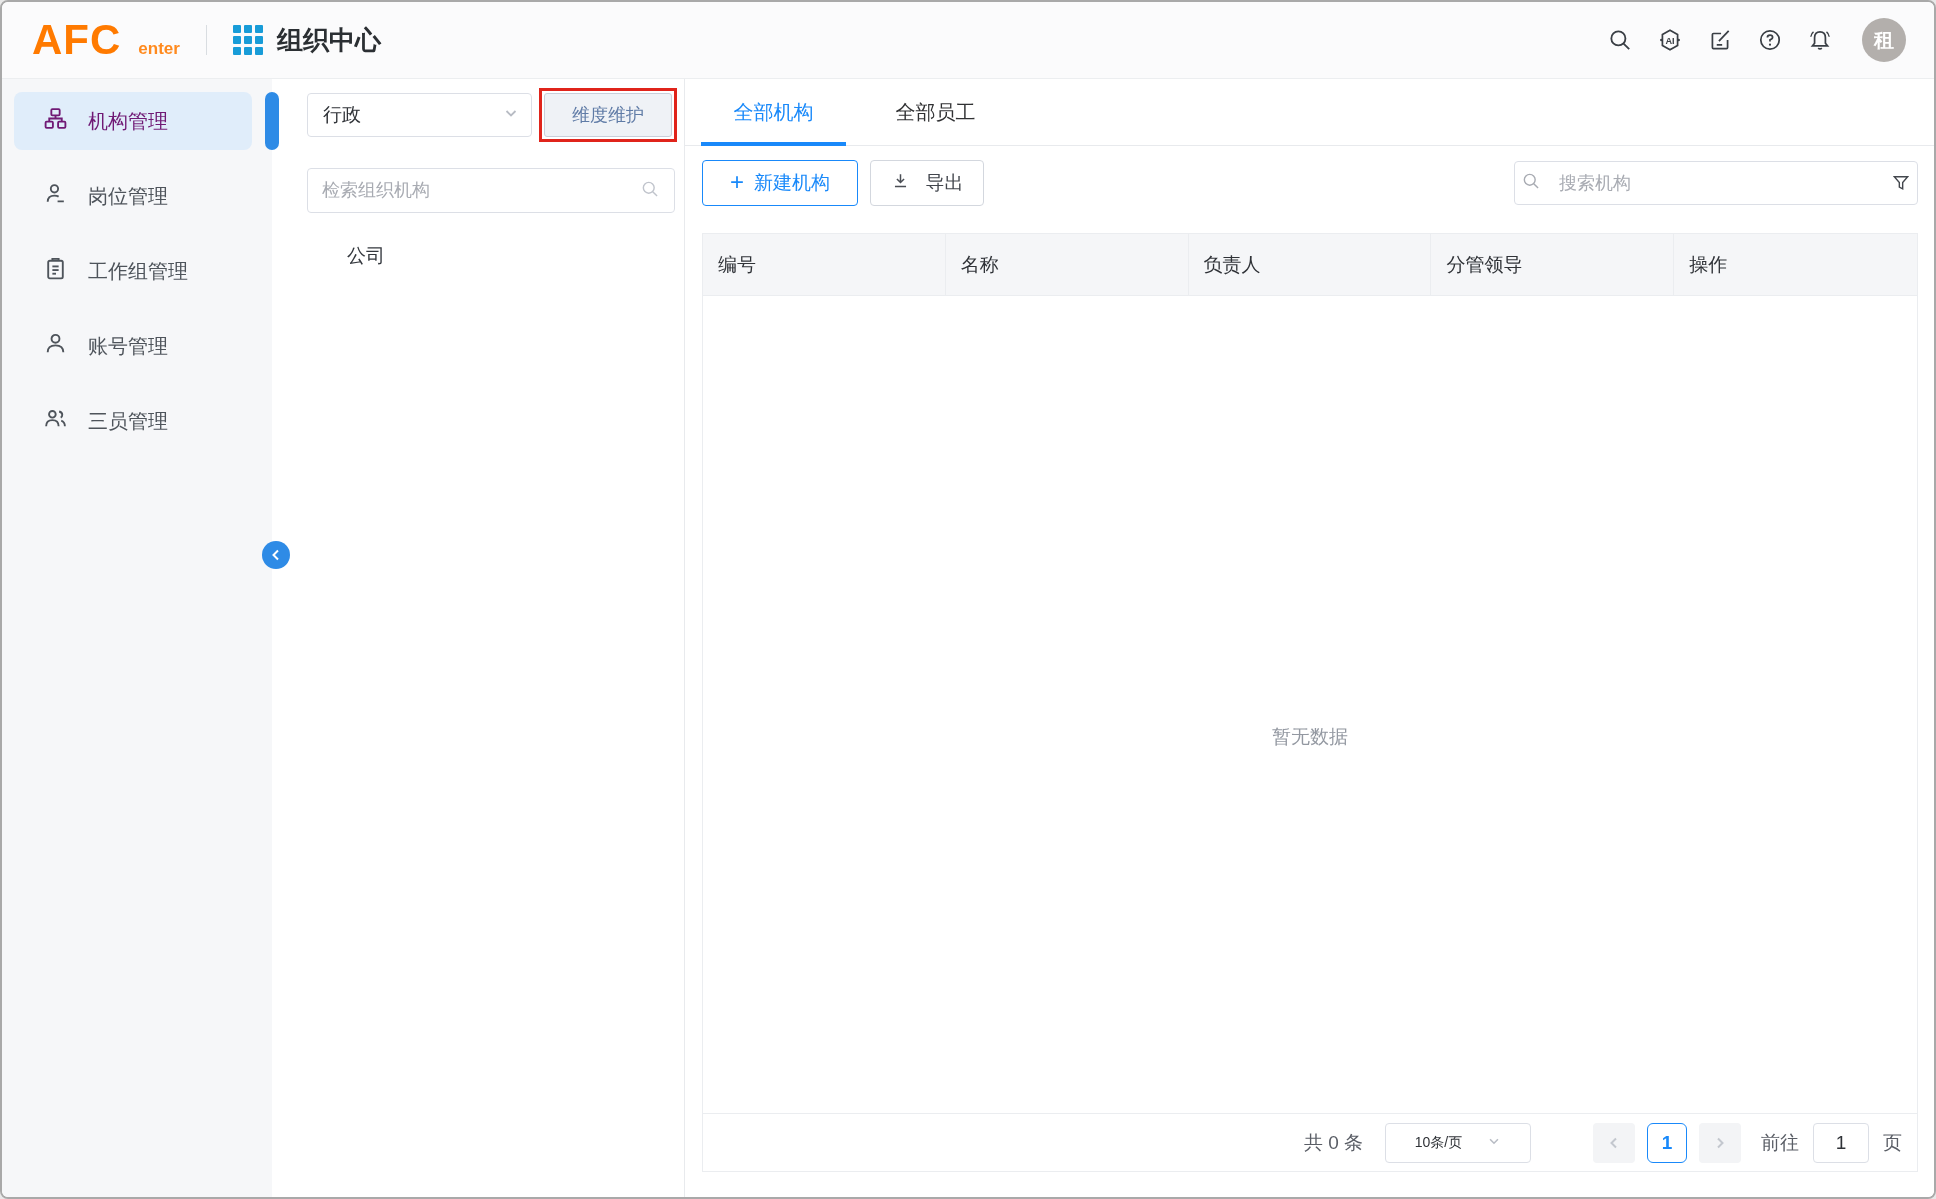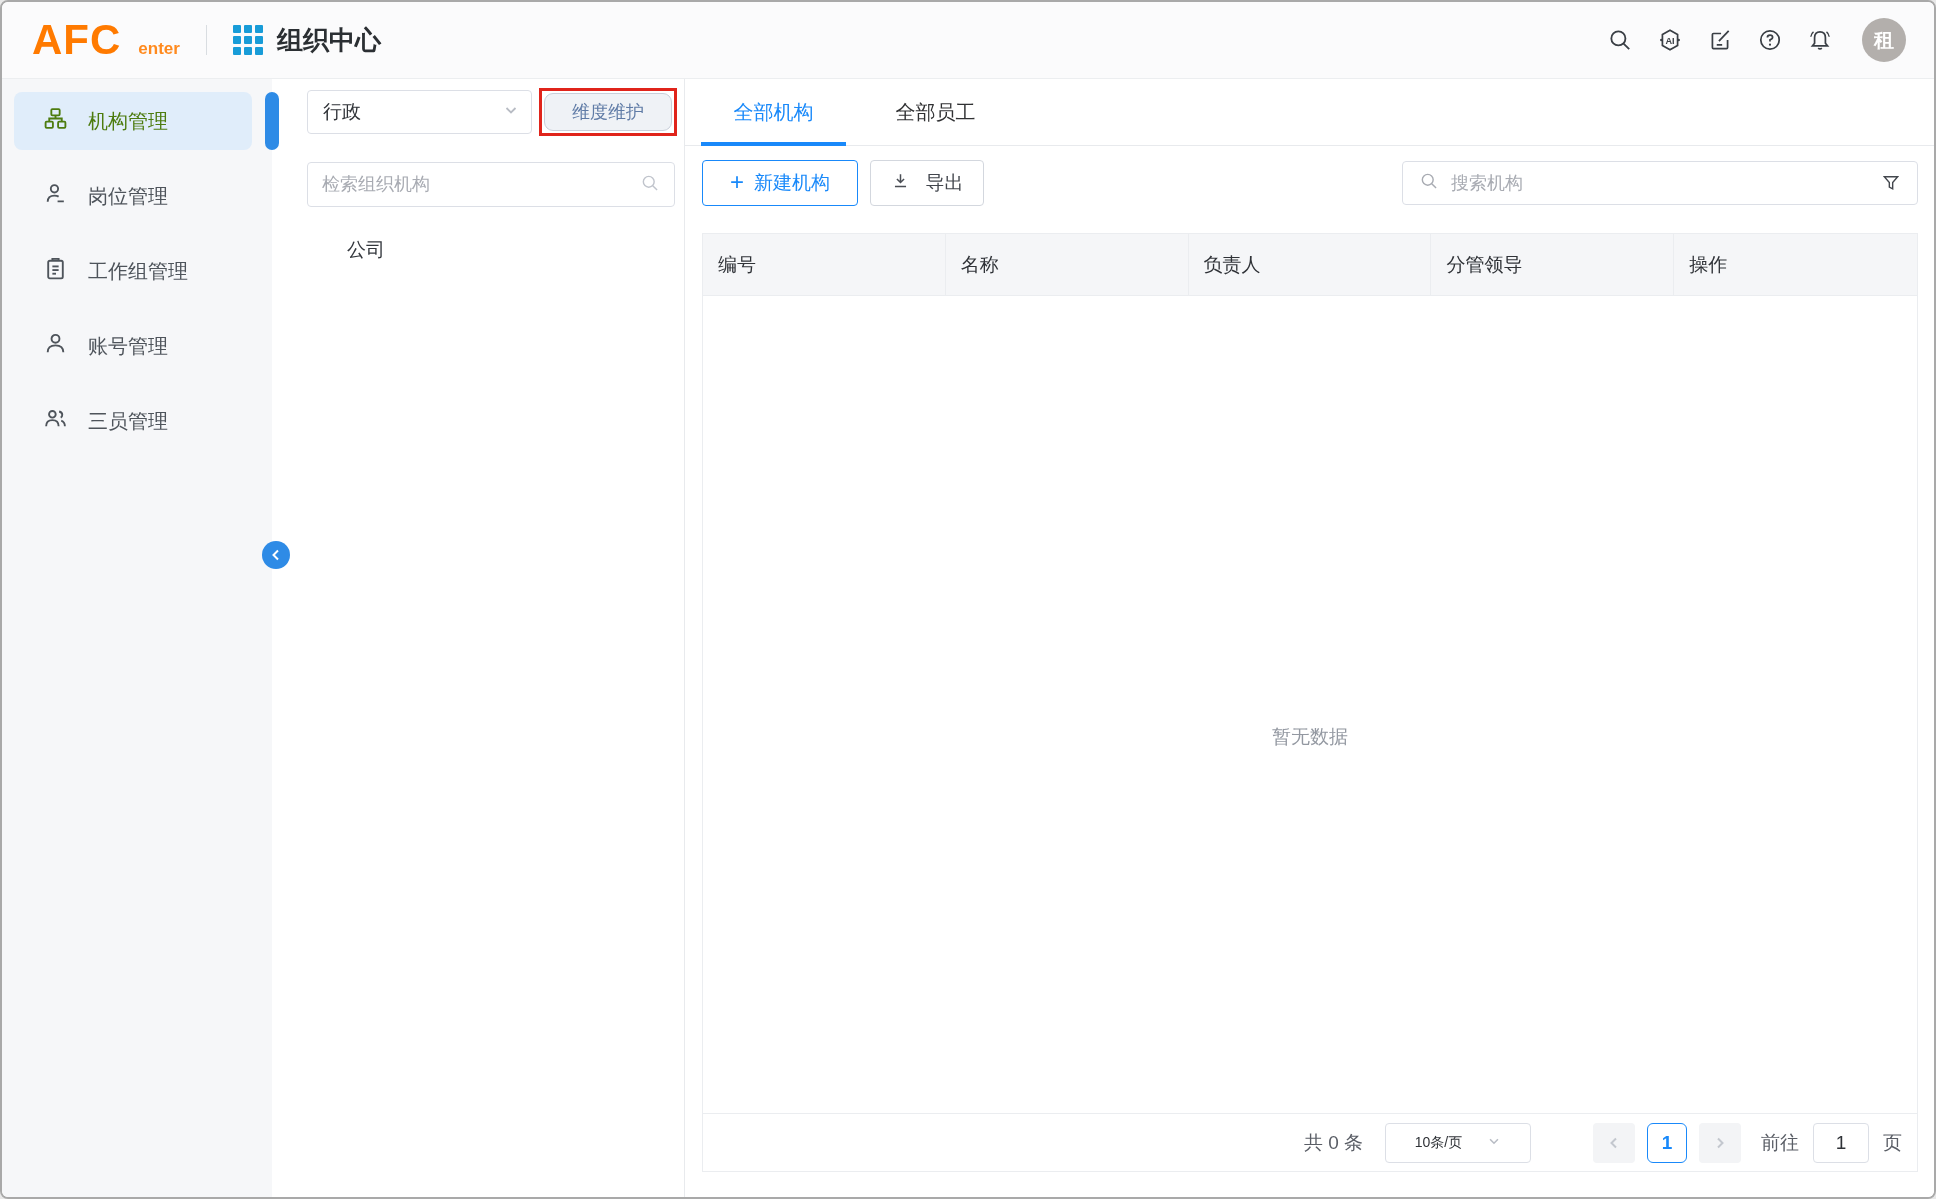--- a/index.html
+++ b/index.html
@@ -30,38 +30,38 @@
 
   
   .app-body { flex:1; display:flex; min-height:0; }
 
   
   .sidebar { width:270px; flex:0 0 270px; background:#f6f7f9; padding-top:13px; position:relative; }
   .side-item { height:58px; margin:0 20px 17px 12px; border-radius:8px; display:flex;
                align-items:center; padding-left:29px; gap:20px; font-size:20px; color:#4e545b;
                cursor:pointer; }
   .side-item svg { width:25px; height:25px; flex:0 0 25px; }
-  .side-item.active { background:#e0edfa; color:#4d7c0f; }
+  .side-item.active { background:#e0edfa; color:#701a75; }
   .active-indicator { position:absolute; left:263px; top:13px; width:14px; height:58px;
                       border-radius:7px; background:#2e8be6; z-index:3; }
   .collapse-btn { position:absolute; left:260px; top:462px; width:28px; height:28px;
                   border-radius:50%; background:#2e8be6; color:#fff; display:flex; z-index:3;
                   align-items:center; justify-content:center; cursor:pointer; }
 
   
   .org-panel { width:413px; flex:0 0 413px; background:#fff; border-right:1px solid #e8eaed;
                padding-top:9px; }
   .dim-row { display:flex; align-items:center; padding-left:35px; }
   .dim-select { width:225px; height:44px; border:1px solid #dcdfe6; border-radius:4px;
                 background:#fff; display:flex; align-items:center; padding:0 12px 0 15px;
                 font-size:19px; color:#2f3237; cursor:pointer; }
   .dim-select .grow { flex:1; }
   .red-annotation { border:3px solid #e0241b; padding:2px; margin-left:7px; }
-  .dim-btn { width:128px; height:38px; background:#eff2f6; border:1px solid #c9cfda;
-             border-radius:9px; color:#5f7ba6; font-size:18px; display:flex; align-items:center;
+  .dim-btn { width:128px; height:44px; background:#eff2f6; border:1px solid #c9cfda;
+             border-radius:3px; color:#5f7ba6; font-size:18px; display:flex; align-items:center;
              justify-content:center; cursor:pointer; font-family:inherit; }
   .tree-search { width:368px; height:45px; margin:26px 0 0 35px; border:1px solid #dcdfe6;
                  border-radius:4px; display:flex; align-items:center; padding:0 14px; }
   .tree-search input { flex:1; border:none; outline:none; font-size:18px; color:#2f3237;
                        font-family:inherit; background:transparent; }
   .tree-search input::placeholder { color:#a8abb2; }
   .tree-item { margin-top:30px; padding-left:75px; font-size:19px; color:#33373d; cursor:pointer; }
 
   
   .main { flex:1; display:flex; flex-direction:column; background:#fff; min-width:0; }
@@ -74,22 +74,22 @@
                        background:#1989fa; }
   .toolbar { display:flex; align-items:center; padding:14px 16px 13px 17px; }
   .btn-new { width:156px; height:46px; border:1px solid #1989fa; border-radius:4px; background:#fff;
              color:#1989fa; font-size:19px; display:flex; align-items:center; justify-content:center;
              gap:10px; cursor:pointer; font-family:inherit; }
   .btn-new .plus { font-size:24px; line-height:1; margin-top:-2px; }
   .btn-export { width:114px; height:46px; border:1px solid #d3d7de; border-radius:4px; background:#fff;
                 color:#42464d; font-size:19px; display:flex; align-items:center; justify-content:center;
                 gap:16px; margin-left:12px; cursor:pointer; font-family:inherit; }
   .toolbar-spacer { flex:1; }
-  .org-search { width:516px; height:44px; border:1px solid #dcdfe6; border-radius:4px;
-                display:flex; align-items:center; padding:0 16px; gap:12px; }
+  .org-search { width:404px; height:44px; border:1px solid #dcdfe6; border-radius:4px;
+                display:flex; align-items:center; padding:0 6px; gap:18px; }
   .org-search input { flex:1; border:none; outline:none; font-size:18px; color:#2f3237;
                       font-family:inherit; background:transparent; min-width:0; }
   .org-search input::placeholder { color:#a8abb2; }
   .filter-icon { cursor:pointer; display:flex; color:#43474d; }
 
   .table-wrap { margin:14px 16px 2px 17px; border:1px solid #ebedf0; display:flex;
                 flex-direction:column; }
   .thead { display:grid; grid-template-columns:repeat(5,1fr); background:#f5f6f8;
            border-bottom:1px solid #ebedf0; height:62px; }
   .th { display:flex; align-items:center; padding-left:15px; font-size:19px; color:#2f3237;

